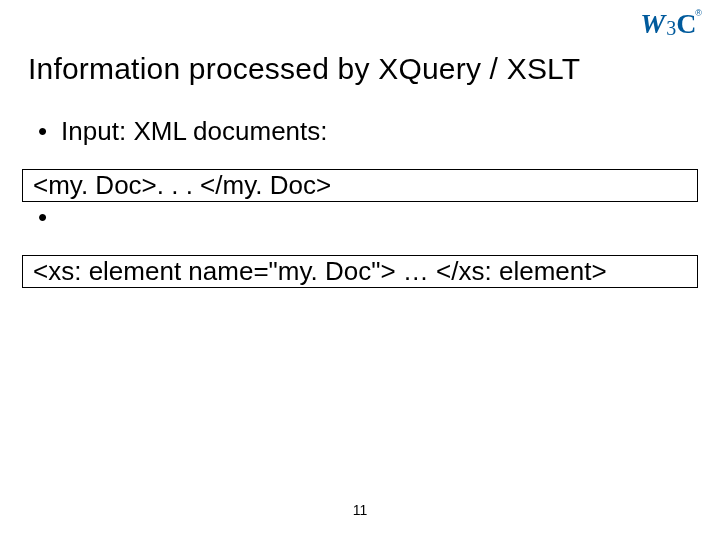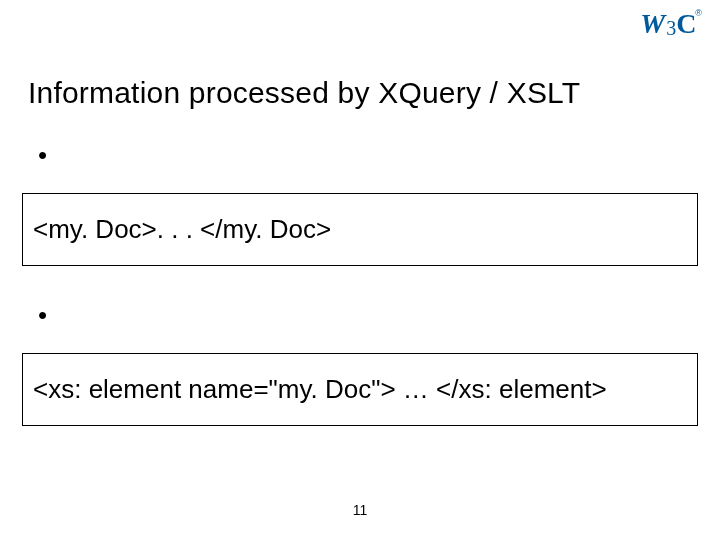--- a/index.html
+++ b/index.html
@@ -42,41 +42,40 @@
       font-size: 9px;
       color: #005a9c;
       align-self: flex-start;
       margin-left: -2px;
       margin-top: -2px;
     }
     .title {
       font-size: 30px;
       font-weight: 400;
       text-align: left;
-      padding: 76px 0 0 28px;
+      padding: 52px 0 0 28px;
       letter-spacing: 0.2px;
     }
     .content {
       padding: 30px 22px 0 22px;
     }
     .bullet-line {
       display: flex;
       align-items: baseline;
       font-size: 26px;
       margin-bottom: 22px;
       padding-left: 16px;
     }
     .bullet-dot {
       margin-right: 14px;
     }
     .code-box {
       border: 1px solid #000;
-      padding: 20px 10px;
+      padding: 0 10px;
       font-size: 26px;
-      margin-bottom: 34px;
       font-family: Arial, Helvetica, sans-serif;
     }
     .page-num {
       position: absolute;
       bottom: 22px;
       left: 50%;
       transform: translateX(-50%);
       font-size: 14px;
     }
   </style>
@@ -91,20 +90,21 @@
   </span>
   <span class="logo-r">®</span>
 </div>
 
 <h1 class="title">Information processed by XQuery / XSLT</h1>
 
 <div class="content">
 
   <div class="bullet-line">
     <span class="bullet-dot">•</span>
+    <span>Input: XML documents:</span>
   </div>
 
   <div class="code-box">&lt;my. Doc&gt;. . . &lt;/my. Doc&gt;</div>
 
   <div class="bullet-line">
     <span class="bullet-dot">•</span>
   </div>
 
   <div class="code-box">&lt;xs: element name="my. Doc"&gt; … &lt;/xs: element&gt;</div>
 

